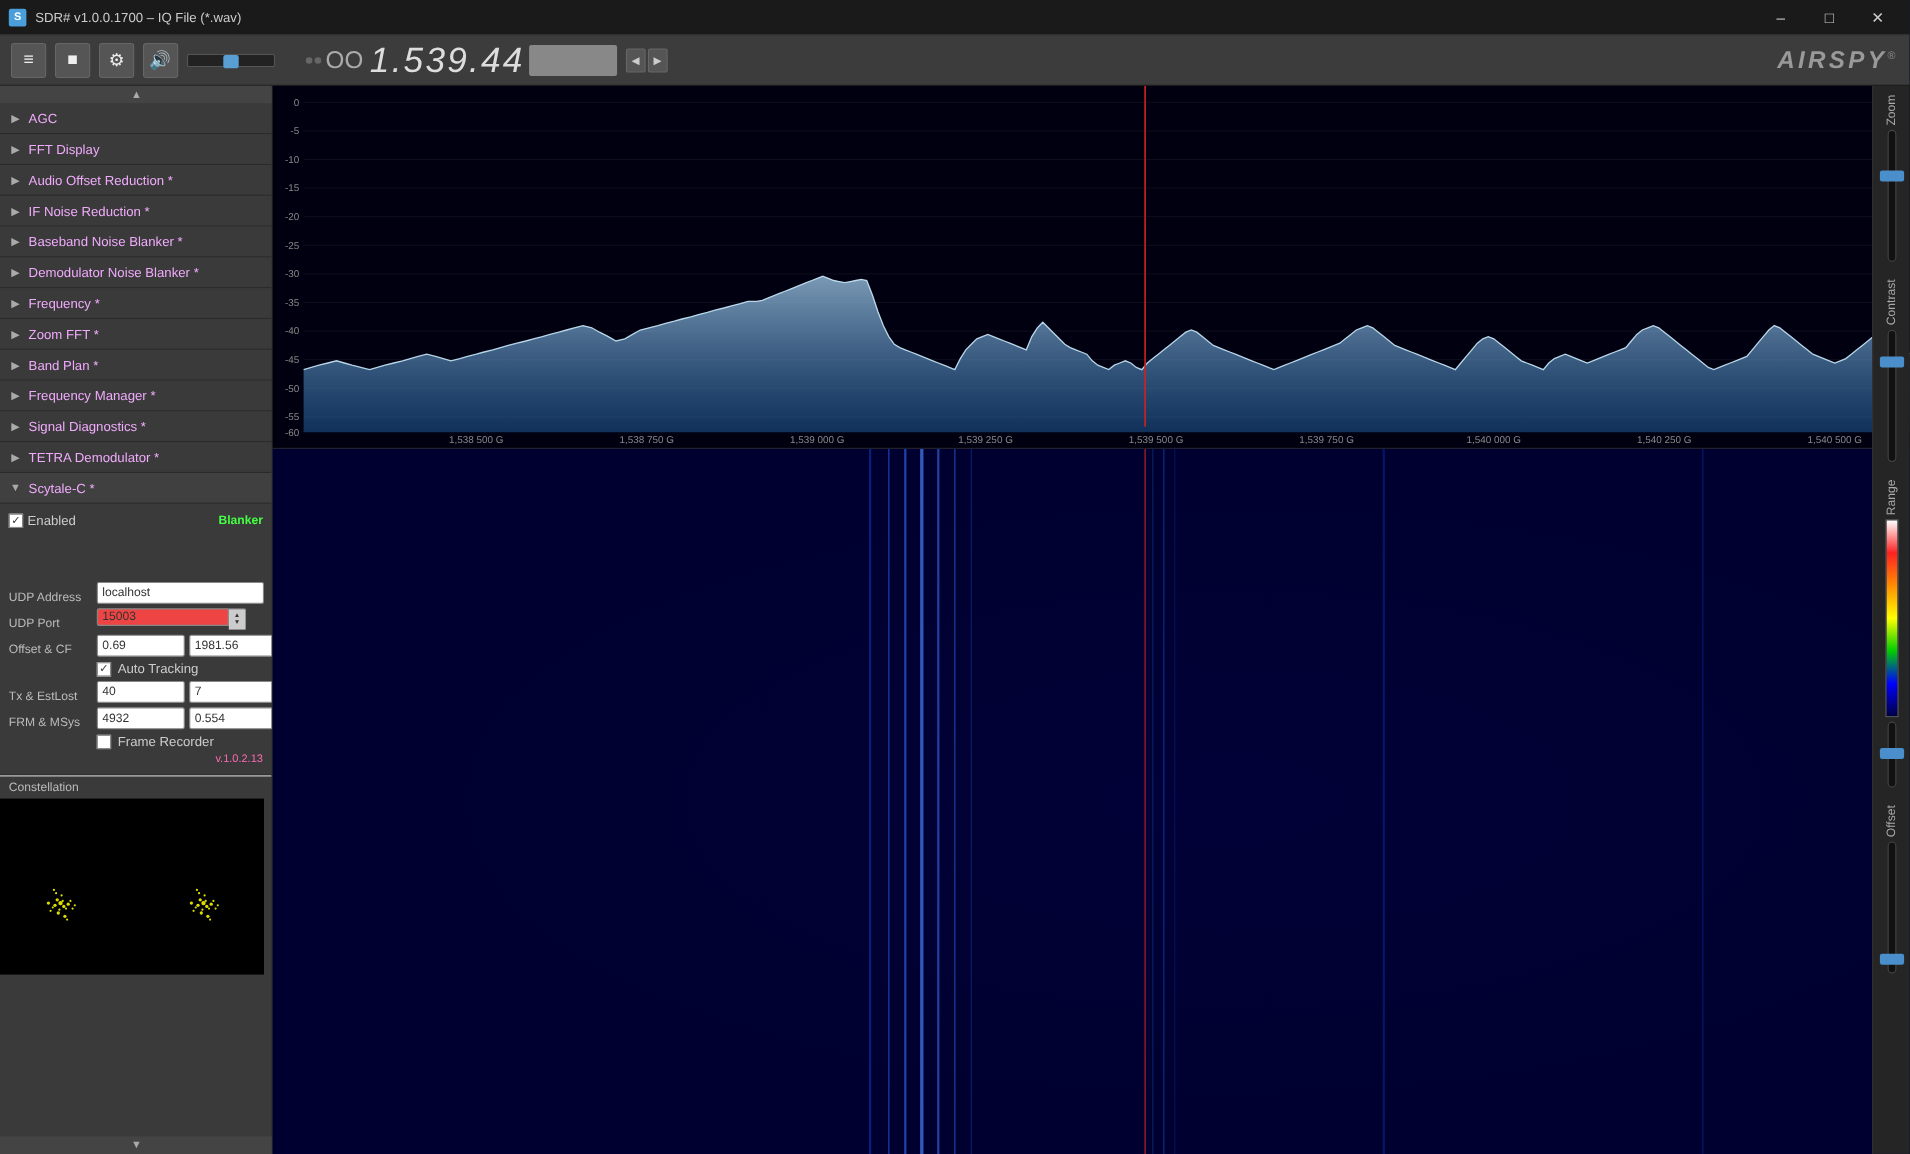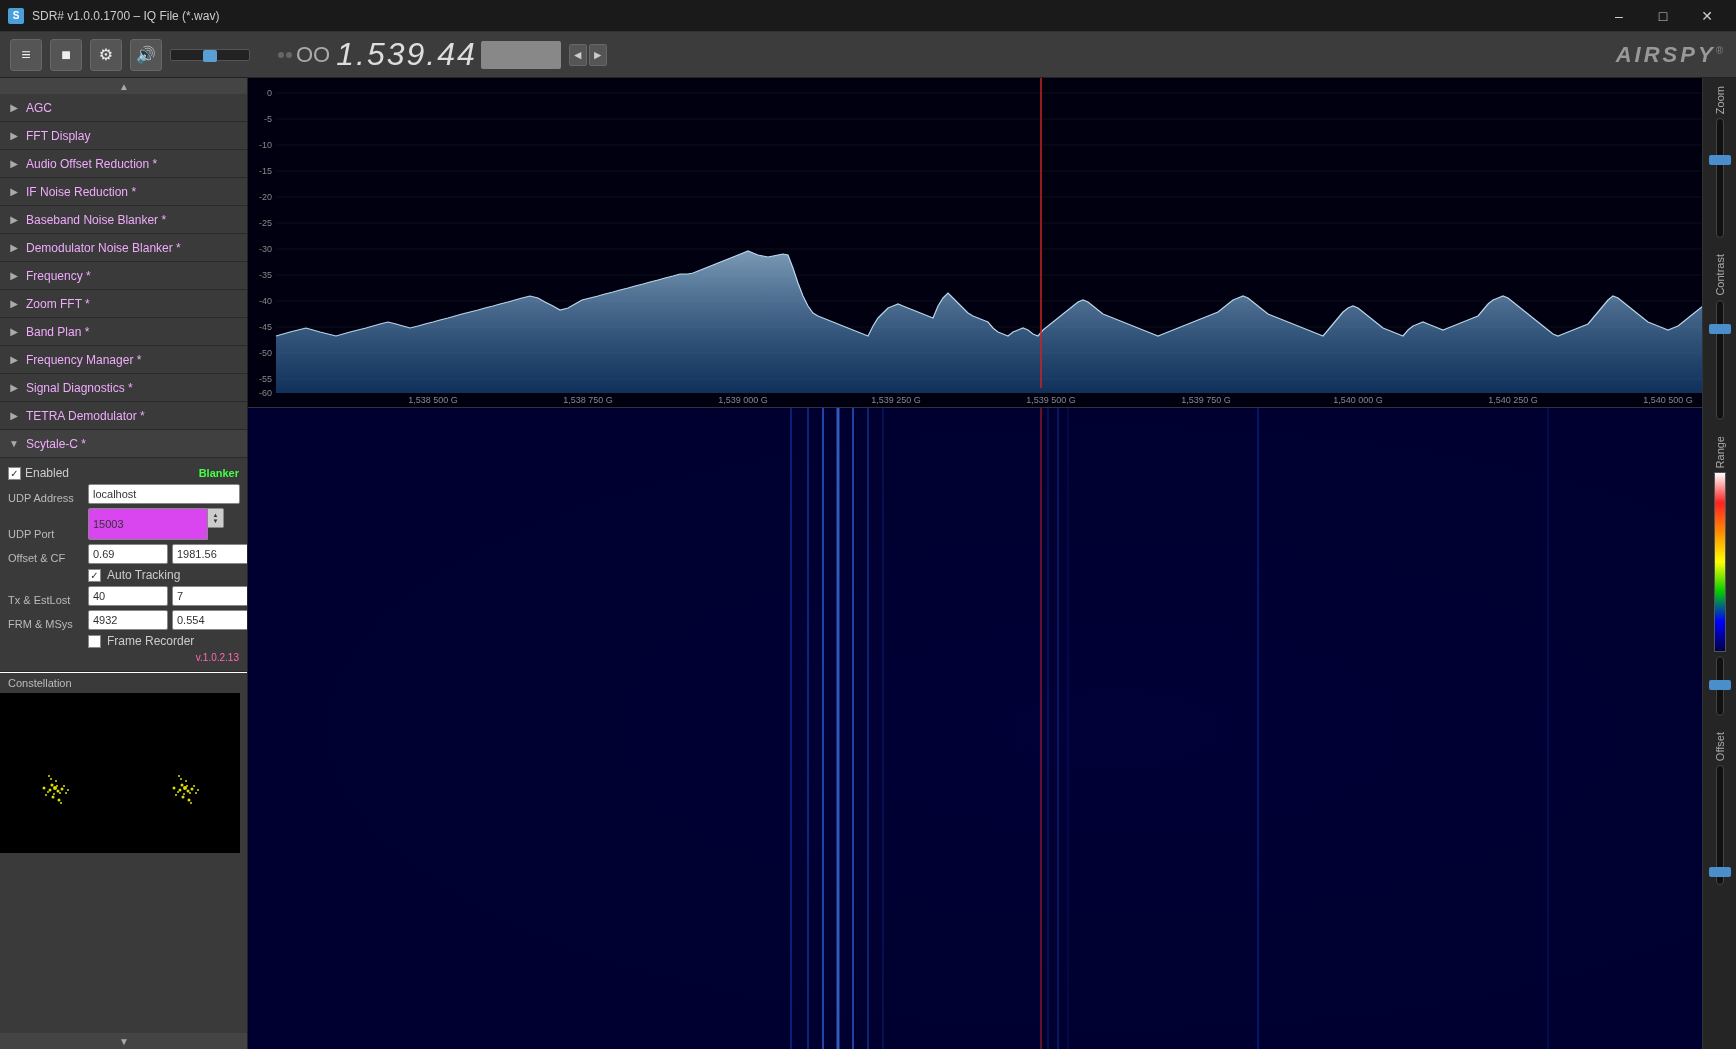--- a/index.html
+++ b/index.html
@@ -235,25 +235,26 @@
     }
     .form-input {
       flex: 1;
       height: 20px;
       background: #fff;
       border: 1px solid #888;
       border-radius: 2px;
       padding: 0 4px;
       font-size: 11px;
       color: #333;
+      margin-top: 45px;
     }
     .port-input {
       width: 120px;
-      height: 32px;
-      background: #d946ef;
+      height: 16px;
+      background: #ef4444;
       border: 1px solid #888;
       border-radius: 2px 0 0 2px;
       padding: 0 4px;
       font-size: 11px;
       color: #333;
     }
     .port-spin {
       width: 16px;
       height: 20px;
       background: #ccc;

